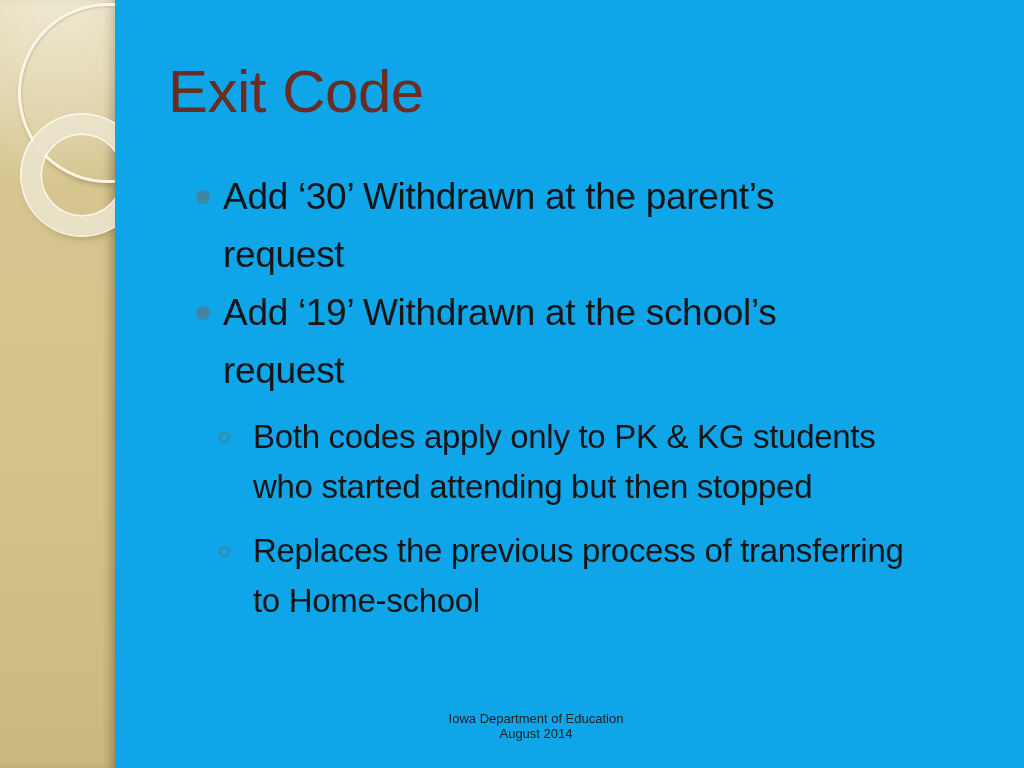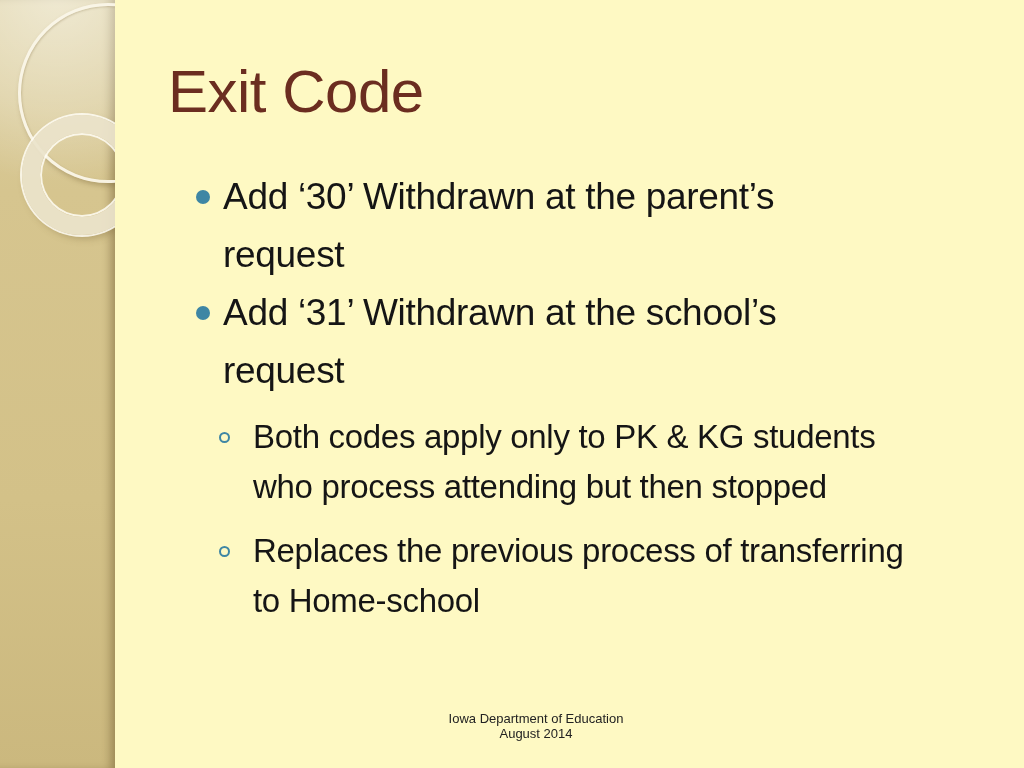--- a/index.html
+++ b/index.html
@@ -4,21 +4,21 @@
 <style>
   html, body {
     margin: 0;
     padding: 0;
     background: #ffffff;
   }
   .slide {
     position: relative;
     width: 1024px;
     height: 768px;
-    background: #fef9c3;
+    background: #0ea5e9;
     overflow: hidden;
     font-family: "Liberation Sans", "DejaVu Sans", sans-serif;
   }
 
   
   .band {
     position: absolute;
     left: 0; top: 0;
     width: 115px; height: 768px;
     background: linear-gradient(180deg, #DCCFA2 0%, #D6C58F 25%, #D3C188 65%, #CBB87E 100%);
@@ -137,30 +137,30 @@
       <span class="dot"></span>
       <div class="lines">
         <div>Add ‘30’ Withdrawn at the parent’s</div>
         <div>request</div>
       </div>
     </div>
 
     <div class="item l1">
       <span class="dot"></span>
       <div class="lines">
-        <div>Add ‘31’ Withdrawn at the school’s</div>
+        <div>Add ‘19’ Withdrawn at the school’s</div>
         <div>request</div>
       </div>
     </div>
 
     <div class="item l2 sub1">
       <span class="ring"></span>
       <div class="lines">
         <div>Both codes apply only to PK &amp; KG students</div>
-        <div>who process attending but then stopped</div>
+        <div>who started attending but then stopped</div>
       </div>
     </div>
 
     <div class="item l2 sub2">
       <span class="ring"></span>
       <div class="lines">
         <div>Replaces the previous process of transferring</div>
         <div>to Home-school</div>
       </div>
     </div>

